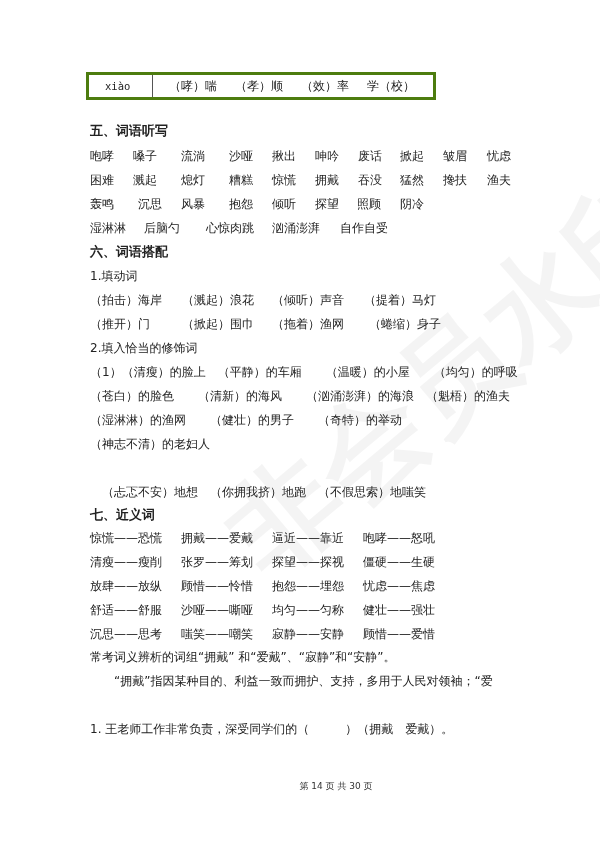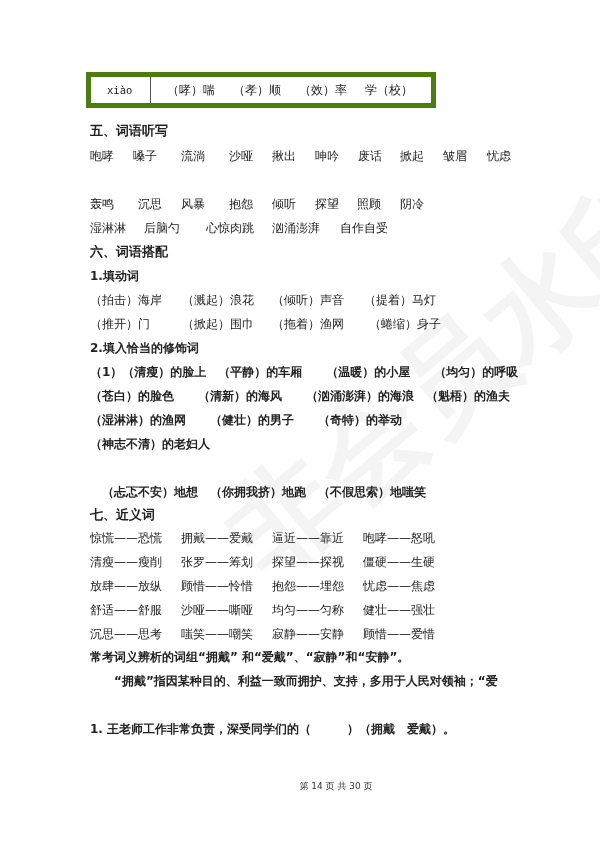--- a/index.html
+++ b/index.html
@@ -1,28 +1,28 @@
 <!DOCTYPE html>
 <html><head>
 <meta charset="utf-8">
 <style>
   html, body { margin:0; padding:0; background:#ffffff; }
   body { width:600px; height:848px; position:relative; overflow:hidden;
          font-family:"DejaVu Sans", "Liberation Sans", sans-serif; color:#222; font-size:12px; }
   .page { position:absolute; left:0; top:0; width:600px; height:848px; }
-  .tbl { position:absolute; left:86px; top:72px; width:350px; height:36px;
-         border:5px solid #4d7c0f; display:flex; box-sizing:border-box; }
+  .tbl { position:absolute; left:86px; top:72px; width:350px; height:28px;
+         border:3px solid #4d7c0f; display:flex; box-sizing:border-box; }
   .tbl .c1 { width:76px; border-right:1px solid #555; display:flex; align-items:center; padding-left:16px;
              font-family:"DejaVu Sans Mono", monospace; font-size:10.5px; box-sizing:border-box; }
   .tbl .c2 { flex:1; display:flex; align-items:center; padding-left:16px; font-size:12px; }
   .tbl .c2 span { margin-right:18px; white-space:pre; }
   .h { position:absolute; left:90px; font-weight:bold; font-size:13px; }
   .row { position:absolute; left:90px; white-space:nowrap; font-size:12px; }
   .row span { display:inline-block; white-space:pre; }
-  .line { position:absolute; left:90px; white-space:nowrap; font-size:12px;font-weight:bold; }
+  .line { position:absolute; left:90px; white-space:nowrap; font-size:12px; }
   .footer { position:absolute; top:780px; left:0; width:600px; text-align:center; font-size:9px; color:#333;padding-left:36px; }
   .wm { position:absolute; left:180px; top:300px; font-size:110px; color:rgba(0,0,0,0.045);
         transform:rotate(-40deg); font-weight:bold; pointer-events:none; white-space:nowrap; }
 </style>
 </head>
 <body>
 
 <div class="page">
   <div class="wm">非会员水印</div>
 
@@ -32,20 +32,23 @@
       <span>（哮）喘</span>
       <span>（孝）顺</span>
       <span>（效）率</span>
       <span>学（校）</span>
     </div>
   </div>
 
   <div class="h" style="top:122px">五、词语听写</div>
   <div class="row" style="top:148px">
     <span style="width:43px">咆哮</span><span style="width:48px">嗓子</span><span style="width:48px">流淌</span><span style="width:43px">沙哑</span><span style="width:43px">揪出</span><span style="width:43px">呻吟</span><span style="width:42px">废话</span><span style="width:43px">掀起</span><span style="width:44px">皱眉</span><span>忧虑</span>
+  </div>
+  <div class="row" style="top:172px">
+    <span style="width:43px">困难</span><span style="width:48px">溅起</span><span style="width:48px">熄灯</span><span style="width:43px">糟糕</span><span style="width:43px">惊慌</span><span style="width:43px">拥戴</span><span style="width:42px">吞没</span><span style="width:43px">猛然</span><span style="width:44px">搀扶</span><span>渔夫</span>
   </div>
   <div class="row" style="top:196px">
     <span style="width:48px">轰鸣</span><span style="width:43px">沉思</span><span style="width:48px">风暴</span><span style="width:43px">抱怨</span><span style="width:43px">倾听</span><span style="width:42px">探望</span><span style="width:43px">照顾</span><span>阴冷</span>
   </div>
   <div class="row" style="top:220px">
     <span style="width:54px">湿淋淋</span><span style="width:62px">后脑勺</span><span style="width:66px">心惊肉跳</span><span style="width:68px">汹涌澎湃</span><span>自作自受</span>
   </div>
 
   <div class="h" style="top:243px">六、词语搭配</div>
   <div class="line" style="top:268px">1.填动词</div>

